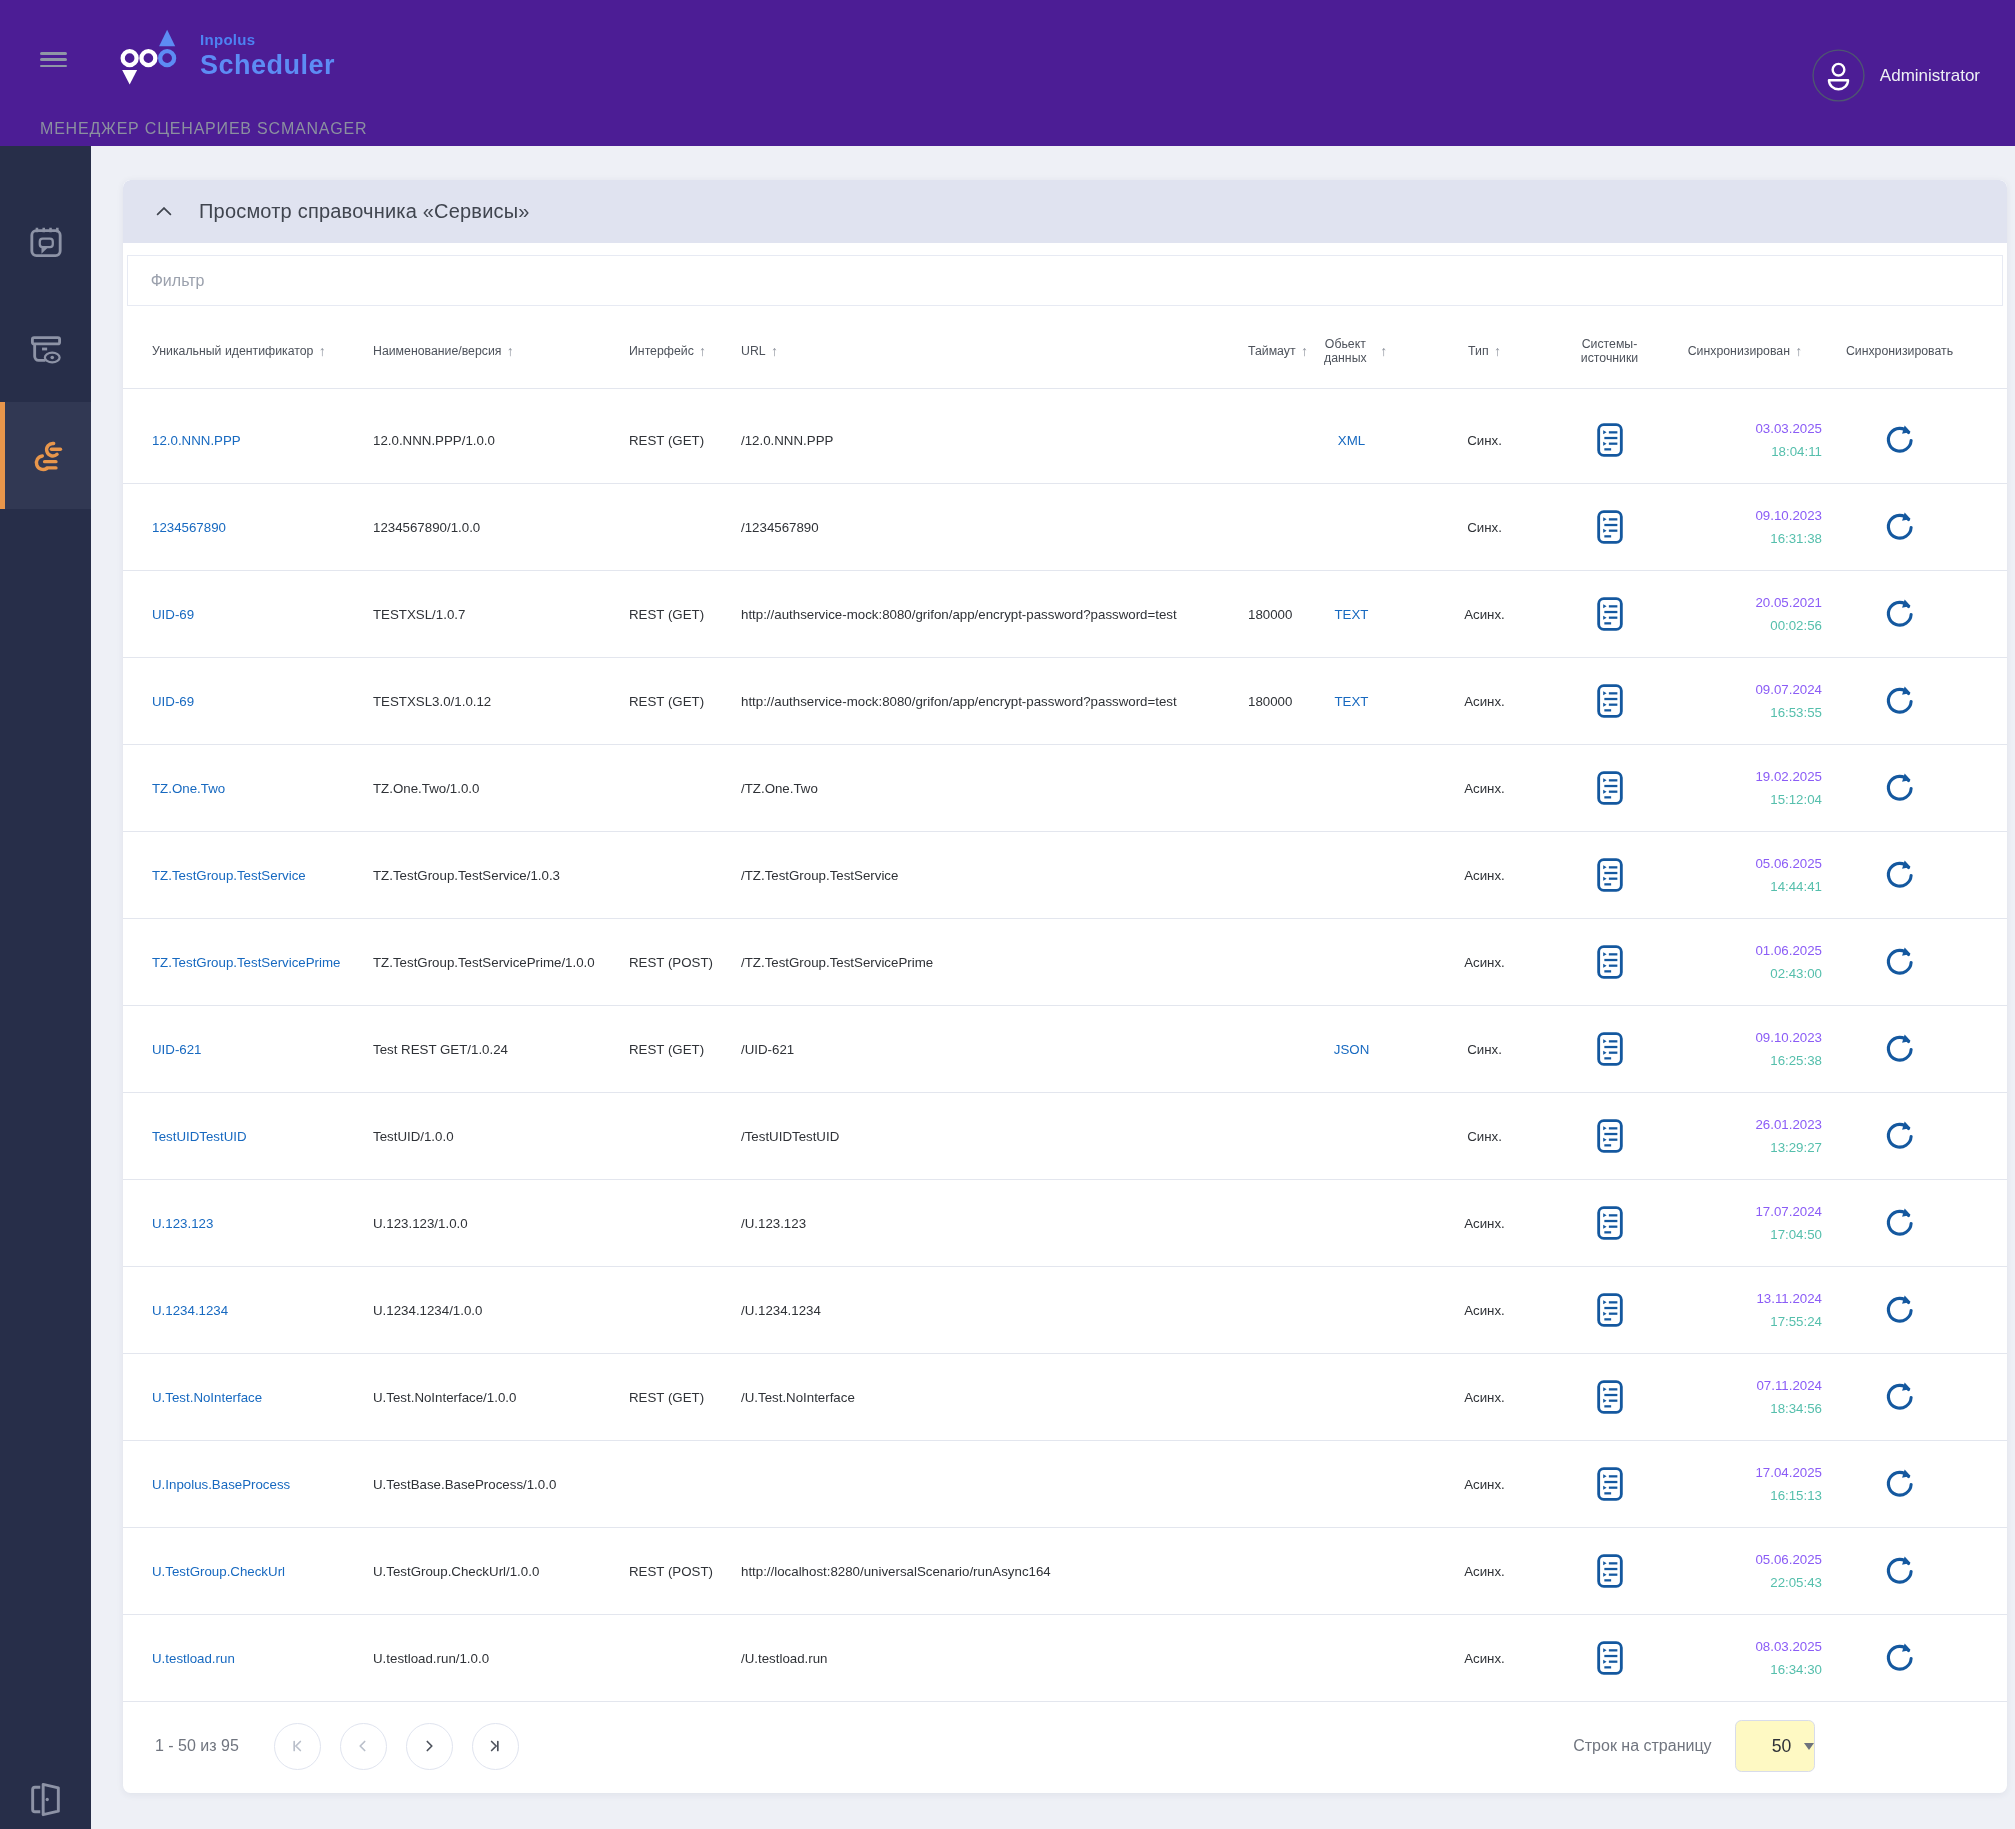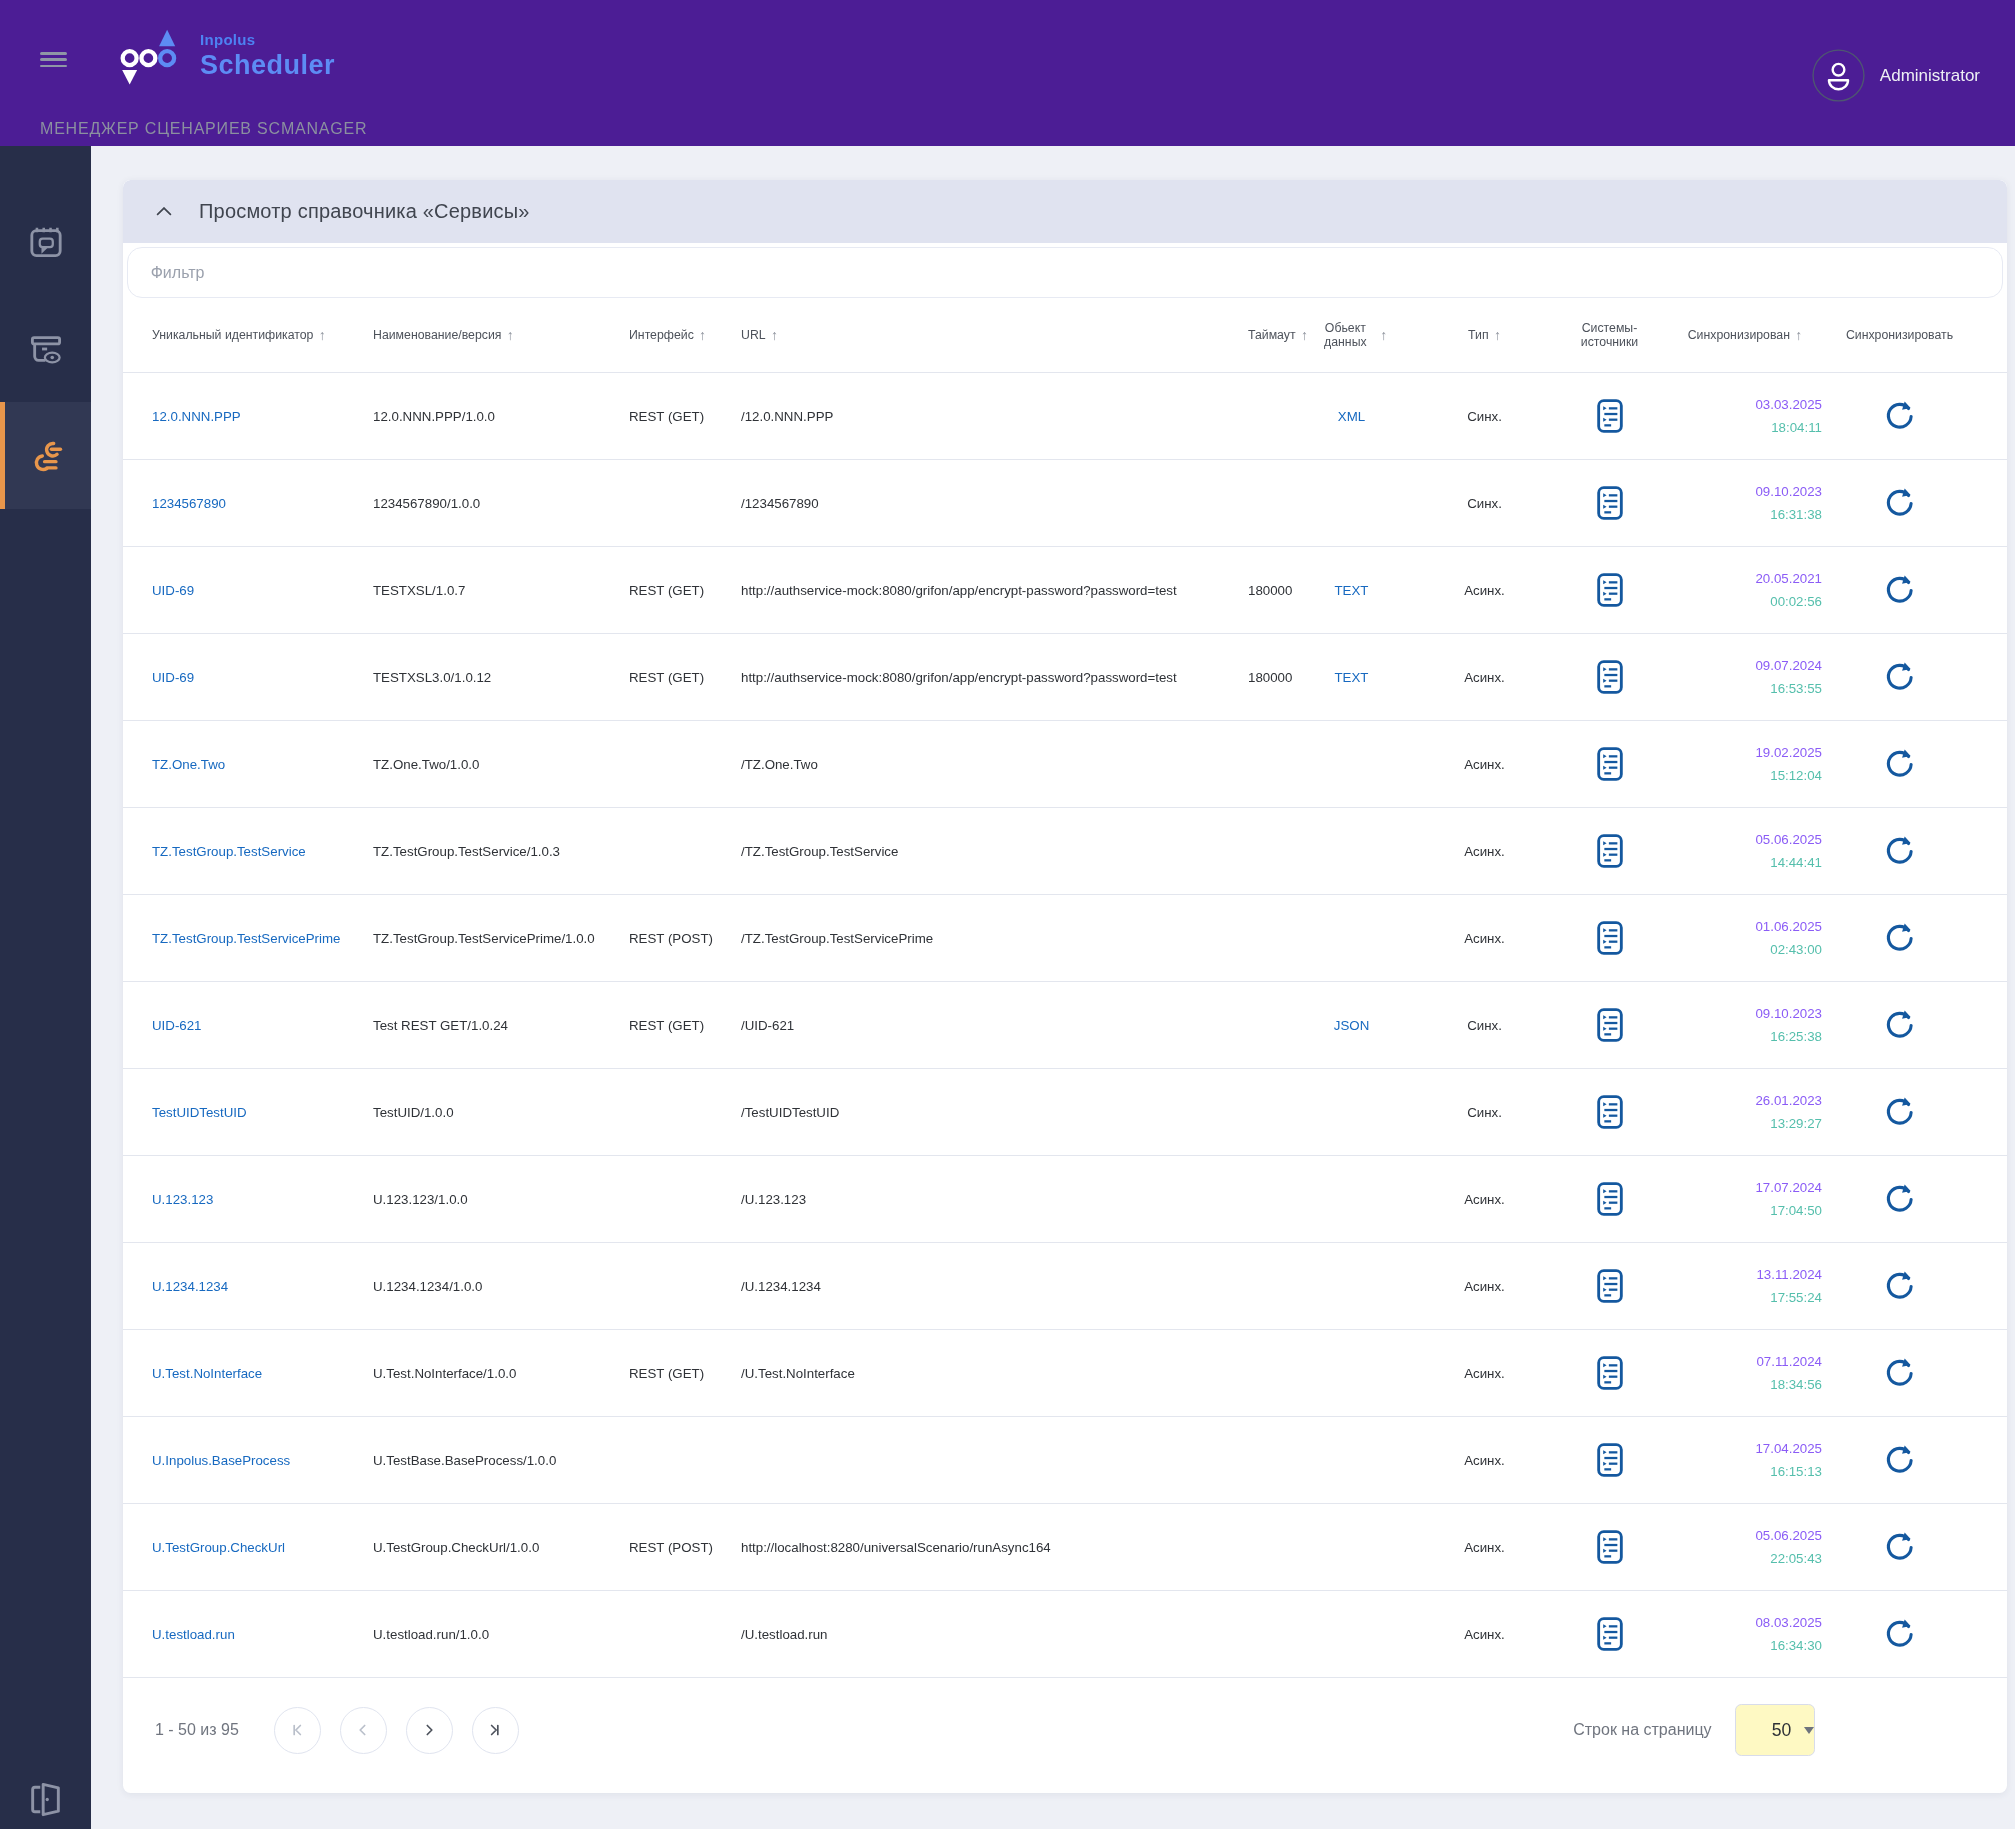--- a/index.html
+++ b/index.html
@@ -33,31 +33,31 @@
   .side-item { width:91px; height:107px; display:flex; align-items:center; justify-content:center; cursor:pointer; }
   .side-item.i1 { margin-top:42px; }
   .side-item.active { background:#313853; border-left:5.3px solid #e8964b; }
   .side-exit { position:absolute; bottom:12.8px; left:0; width:91px; display:flex; justify-content:center; cursor:pointer; }
   
   .main { position:absolute; left:91px; top:146px; right:0; bottom:0; }
   .panel {
     position:absolute; left:32px; top:34px; width:1884px; height:1613px;
     background:#ffffff; border-radius:7.5px;
     box-shadow:0 1.6px 7.5px rgba(40,50,80,0.07);
-    display:flex; flex-direction:column; overflow:hidden;
+    display:flex; flex-direction:column; overflow:hidden;gap:8px;
   }
   .panel-head {
     height:63px; background:#e0e3f0; display:flex; align-items:center;
     border-radius:7.5px 7.5px 0 0; flex:0 0 auto; cursor:pointer;
   }
   .panel-head .chev { margin-left:33px; display:flex; }
   .panel-title { margin-left:27px; font-size:20px; color:#40454f; letter-spacing:0.2px; }
   .filter-box {
     flex:0 0 auto; margin:4.3px 4.3px 0 4.3px; height:51px;
-    border:1.1px solid #e7eaf3; border-radius:15px;
+    border:1.1px solid #e7eaf3; border-radius:0;
     display:flex; align-items:center;
   }
   .filter-box input {
     width:100%; height:100%; border:none; outline:none; background:transparent;
     font-family:"Liberation Sans",sans-serif; font-size:16px; color:#3c414c; padding:0 22.4px;
   }
   .filter-box input::placeholder { color:#9ba1ad; }
   
   .thead {
     flex:0 0 auto; height:75px; display:flex; align-items:center;

